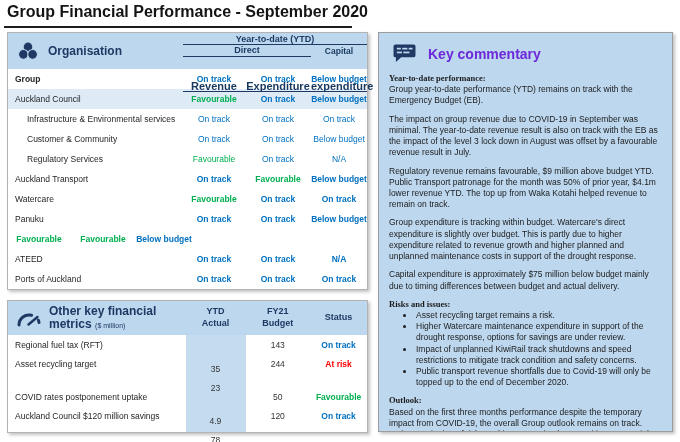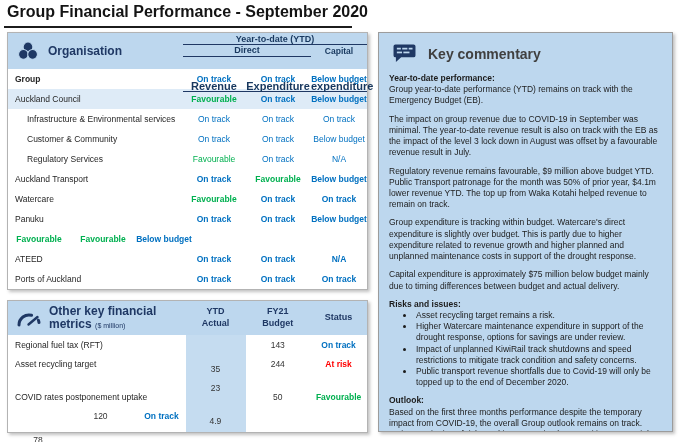--- a/index.html
+++ b/index.html
@@ -47,23 +47,23 @@
   .mrow { position:relative; display:flex; height:19px; align-items:center; font-size:8.5px; color:#333333; }
   .mrow.spacer { height:14px; }
   .mrow .lbl { width:178px; padding-left:7px; box-sizing:border-box; color:#262626; }
   .mrow .v1 { width:60px; text-align:center;margin-top:48px; }
   .mrow .v2 { width:65px; text-align:center; }
   .mrow .st { width:57px; text-align:center; font-weight:bold; }
 
   
   .commentary { left:378px; top:32px; width:295px; height:400px; background:#BDD7EE; border:1px solid #9c9c9c; padding:8px 10px 6px 10px; overflow:hidden; }
   .c-titlerow { display:flex; align-items:center; gap:11px; margin:2px 0 9px 3px; }
-  .c-title { font-size:14px; font-weight:bold; color:#404040; }
+  .c-title { font-size:14px; font-weight:bold; color:#6d28d9; }
   .c-section { font-size:8.5px; color:#1c1c1c; line-height:1.32; margin-bottom:7px; }
-  .c-head { font-weight:bold; }
+  .c-head { font-weight:bold;font-family:Liberation Serif, serif; }
   .c-section ul { margin:0; padding-left:26px; }
   .c-section li { padding-left:1px; }
   .icon svg { display:block; }
 </style>
 </head>
 <body>
 
 <div class="page-title">Group Financial Performance - September 2020</div>
 <div class="title-rule"></div>
 
@@ -208,20 +208,21 @@
           <div class="st" style="color: rgb(255, 0, 0);">At risk</div>
         </div>
         <div class="mrow spacer"></div>
         <div class="mrow">
           <div class="lbl">COVID rates postponement uptake</div>
           <div class="v1">4.9</div>
           <div class="v2">50</div>
           <div class="st" style="color: rgb(0, 176, 80);">Favourable</div>
         </div>
         <div class="mrow">
+          <div class="lbl">Auckland Council $120 million savings</div>
           <div class="v1">78</div>
           <div class="v2">120</div>
           <div class="st" style="color: rgb(0, 112, 192);">On track</div>
         </div>
       </div>
   </div>
 </div>
 
 <div class="panel commentary">
   <div class="c-titlerow">

